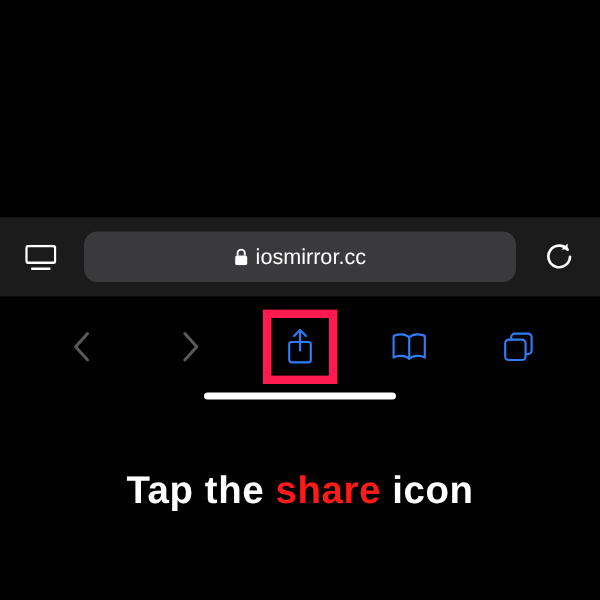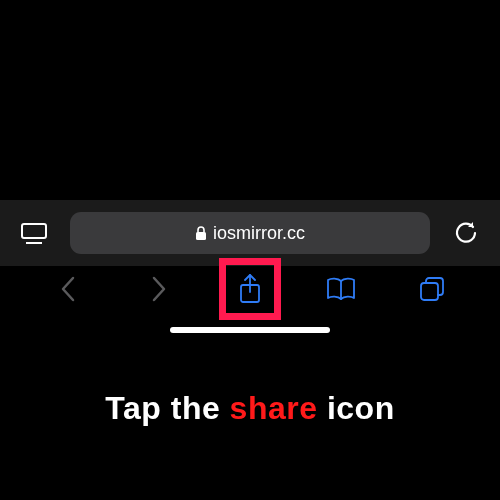--- a/index.html
+++ b/index.html
@@ -6,21 +6,21 @@
     body {
       width: 500px;
       height: 500px;
       background: #000;
       font-family: -apple-system, BlinkMacSystemFont, "Segoe UI", sans-serif;
       overflow: hidden;
       position: relative;
     }
     .browser-bar {
       position: absolute;
-      top: 200px;
+      top: 181px;
       left: 0;
       right: 0;
       background: #1b1b1b;
       padding: 12px 18px;
       display: flex;
       align-items: center;
       gap: 20px;
     }
     .aa-button {
       width: 32px;

